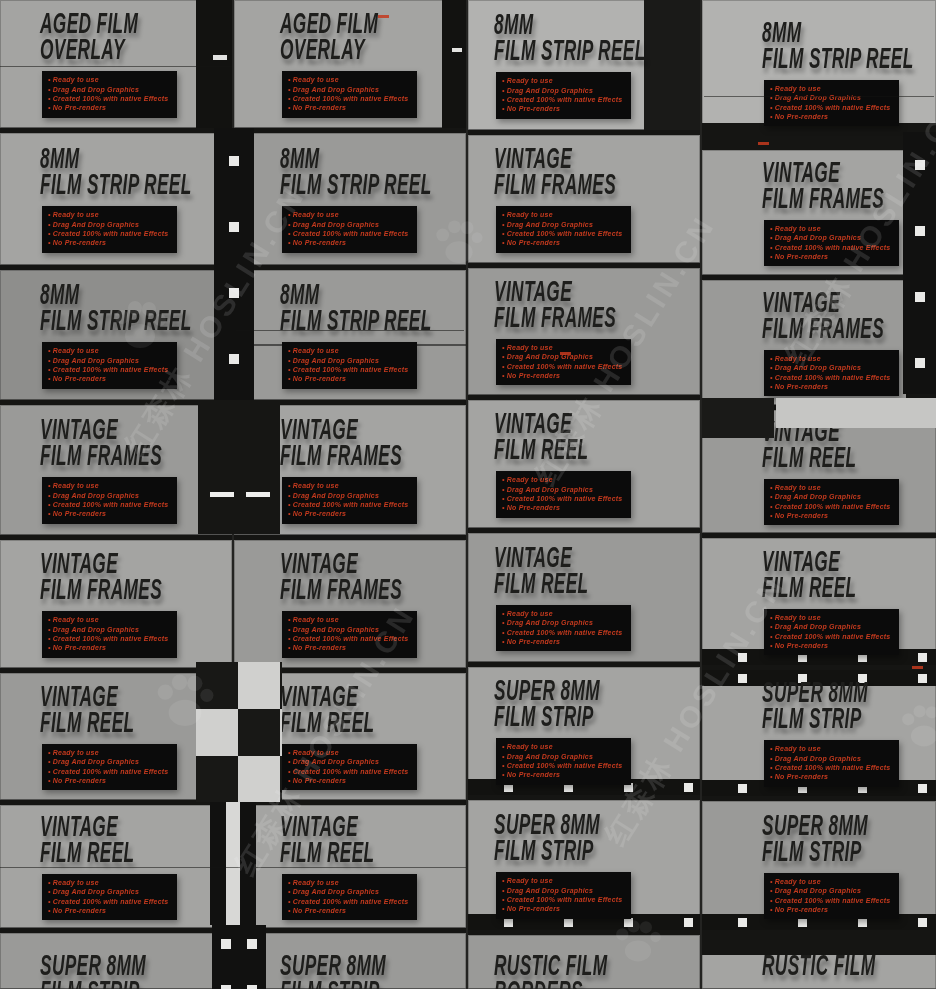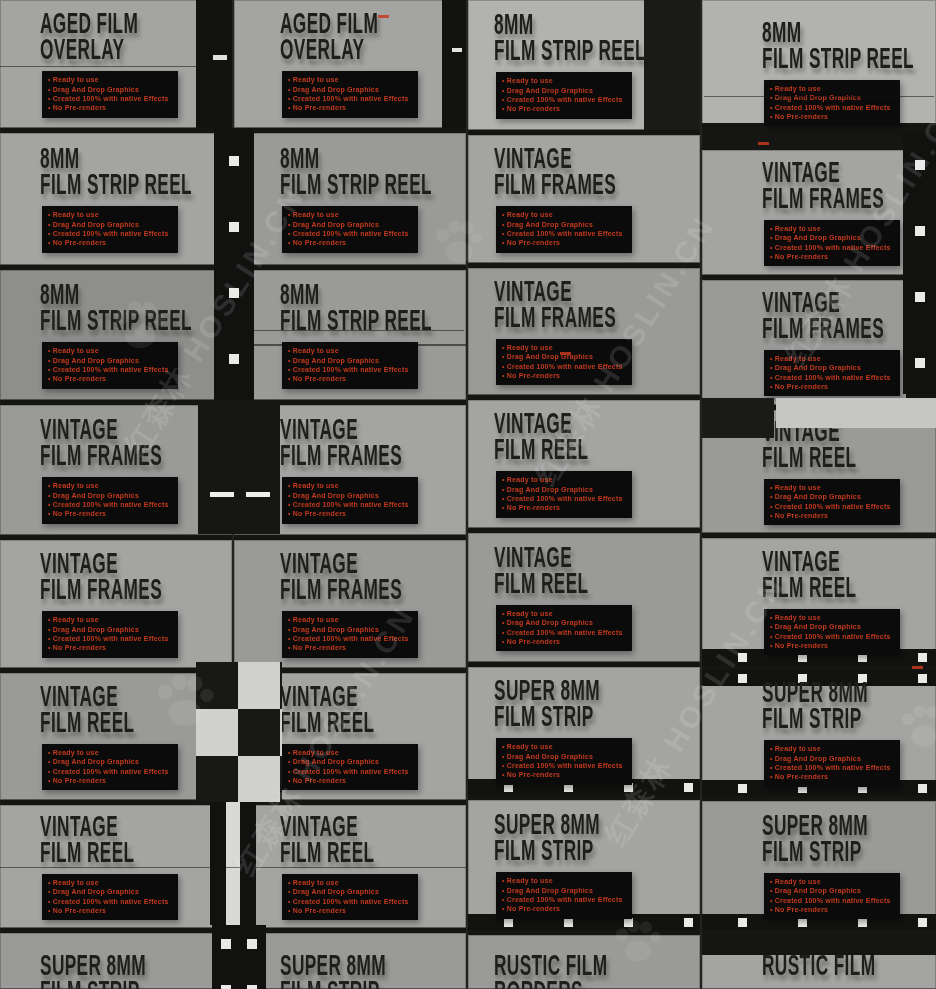--- a/index.html
+++ b/index.html
@@ -6,21 +6,21 @@
   html,body{margin:0;padding:0;background:#1b1b1a;}
   *{box-sizing:border-box;}
   #canvas{
     position:relative;
     width:936px;height:989px;
     overflow:hidden;
     background:var(--canvas-bg,#232321);
     font-family:"Liberation Sans","DejaVu Sans",sans-serif;
   }
   
-  .col{position:absolute;top:0;bottom:0;width:232px;}
+  .col{position:absolute;top:0;bottom:0;width:232px;font-style:italic;}
   .col[data-col="0"]{left:0;}
   .col[data-col="1"]{left:234px;}
   .col[data-col="2"]{left:468px;}
   .col[data-col="3"]{left:702px;width:234px;}
   
   .tile{
     position:relative;overflow:hidden;
     border-top:5px solid var(--strip-black,#151513);
     box-shadow:inset 0 0 0 1px rgba(0,0,0,0.22), inset 0 -1px 0 rgba(0,0,0,0.3);
   }

